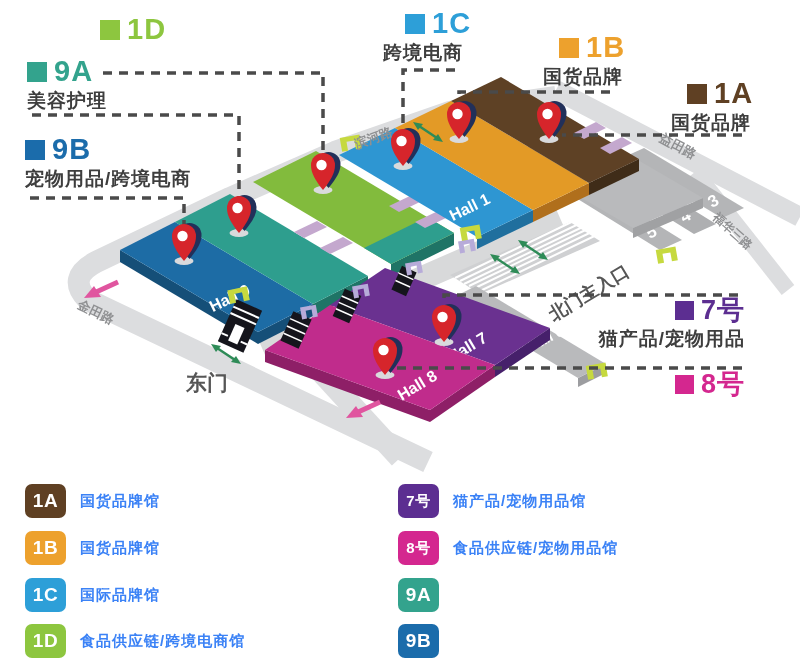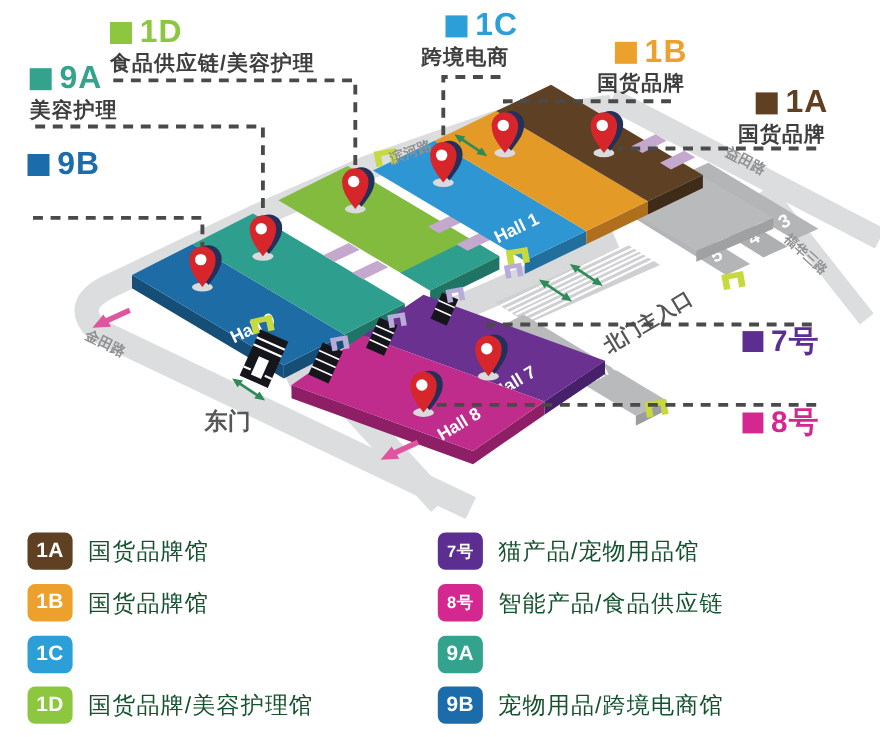--- a/index.html
+++ b/index.html
@@ -13,21 +13,21 @@
   .tl-head{display:flex;align-items:center;gap:7px;font-weight:800;}
   .tl-sq{width:20px;height:20px;display:inline-block;}
   .tl-id{font-size:29px;letter-spacing:1px;}
   .tl-desc{font-size:19px;font-weight:700;color:#3e3e3e;letter-spacing:1px;margin-top:3px;}
   
   .legend-item{position:absolute;display:flex;align-items:center;gap:14px;height:36px;}
   .lg-badge{width:41px;height:34px;border-radius:7px;color:#ffffff;display:flex;
             align-items:center;justify-content:center;font-weight:800;font-size:19px;
             flex:0 0 auto;letter-spacing:0.5px;}
   .lg-badge.small{font-size:15px;}
-  .lg-text{font-size:21px;font-weight:400;color:#14532d;letter-spacing:1px;white-space:nowrap;}
+  .lg-text{font-size:15px;font-weight:700;color:#3b82f6;letter-spacing:1px;white-space:nowrap;}
   text{font-family:"Liberation Sans","DejaVu Sans",sans-serif;}
   .hallname{fill:#ffffff;font-weight:700;}
   .roadname{fill:#8f9092;font-weight:700;}
   .gatename{fill:#565656;font-weight:700;}
 </style>
 </head>
 <body>
 
 <div class="stage">
 
@@ -246,36 +246,36 @@
     <use href="#pin" x="444" y="342"></use>
     <use href="#pin" x="385" y="375"></use>
   </g>
 </svg>
 
 <div class="toplabel" style="left:100px;top:14px;">
   <div class="tl-head">
     <span class="tl-sq" style="background:#8dc63f;"></span>
     <span class="tl-id" style="color:#8dc63f;">1D</span>
   </div>
-  <div class="tl-desc">食品供应链/美容护理</div>
 </div>
 
 <div class="toplabel" style="left:27px;top:56px;">
   <div class="tl-head">
     <span class="tl-sq" style="background:#33a38d;"></span>
     <span class="tl-id" style="color:#33a38d;">9A</span>
   </div>
   <div class="tl-desc">美容护理</div>
 </div>
 
 <div class="toplabel" style="left:25px;top:134px;">
   <div class="tl-head">
     <span class="tl-sq" style="background:#1b6cab;"></span>
     <span class="tl-id" style="color:#1b6cab;">9B</span>
   </div>
+  <div class="tl-desc">宠物用品/跨境电商</div>
 </div>
 
 <div class="toplabel" style="left:383px;top:8px;">
   <div class="tl-head" style="padding-left:22px;">
     <span class="tl-sq" style="background:#2d9fd8;"></span>
     <span class="tl-id" style="color:#2d9fd8;">1C</span>
   </div>
   <div class="tl-desc">跨境电商</div>
 </div>
 
@@ -293,55 +293,56 @@
     <span class="tl-id" style="color:#5f4023;">1A</span>
   </div>
   <div class="tl-desc">国货品牌</div>
 </div>
 
 <div class="toplabel right" style="right:55px;top:296px;">
   <div class="tl-head">
     <span class="tl-sq" style="background:#5c2e91;width:19px;height:19px;"></span>
     <span class="tl-id" style="color:#5c2e91;font-size:27px;">7号</span>
   </div>
+  <div class="tl-desc">猫产品/宠物用品</div>
 </div>
 
 <div class="toplabel right" style="right:55px;top:370px;">
   <div class="tl-head">
     <span class="tl-sq" style="background:#d4278f;width:19px;height:19px;"></span>
     <span class="tl-id" style="color:#d4278f;font-size:27px;">8号</span>
   </div>
 </div>
 
 <div>
   <div class="legend-item" style="left:25px;top:483px;">
     <span class="lg-badge" style="background:#5f4023;">1A</span>
     <span class="lg-text">国货品牌馆</span>
   </div>
   <div class="legend-item" style="left:25px;top:530px;">
     <span class="lg-badge" style="background:#eda12d;">1B</span>
     <span class="lg-text">国货品牌馆</span>
   </div>
   <div class="legend-item" style="left:25px;top:577px;">
     <span class="lg-badge" style="background:#2d9fd8;">1C</span>
+    <span class="lg-text">国际品牌馆</span>
   </div>
   <div class="legend-item" style="left:25px;top:623px;">
     <span class="lg-badge" style="background:#8dc63f;">1D</span>
-    <span class="lg-text">国货品牌/美容护理馆</span>
+    <span class="lg-text">食品供应链/跨境电商馆</span>
   </div>
   <div class="legend-item" style="left:398px;top:483px;">
     <span class="lg-badge small" style="background:#5c2e91;">7号</span>
     <span class="lg-text">猫产品/宠物用品馆</span>
   </div>
   <div class="legend-item" style="left:398px;top:530px;">
     <span class="lg-badge small" style="background:#d4278f;">8号</span>
-    <span class="lg-text">智能产品/食品供应链</span>
+    <span class="lg-text">食品供应链/宠物用品馆</span>
   </div>
   <div class="legend-item" style="left:398px;top:577px;">
     <span class="lg-badge" style="background:#33a38d;">9A</span>
   </div>
   <div class="legend-item" style="left:398px;top:623px;">
     <span class="lg-badge" style="background:#1b6cab;">9B</span>
-    <span class="lg-text">宠物用品/跨境电商馆</span>
   </div>
 </div>
 
 </div>
 
 </body></html>

